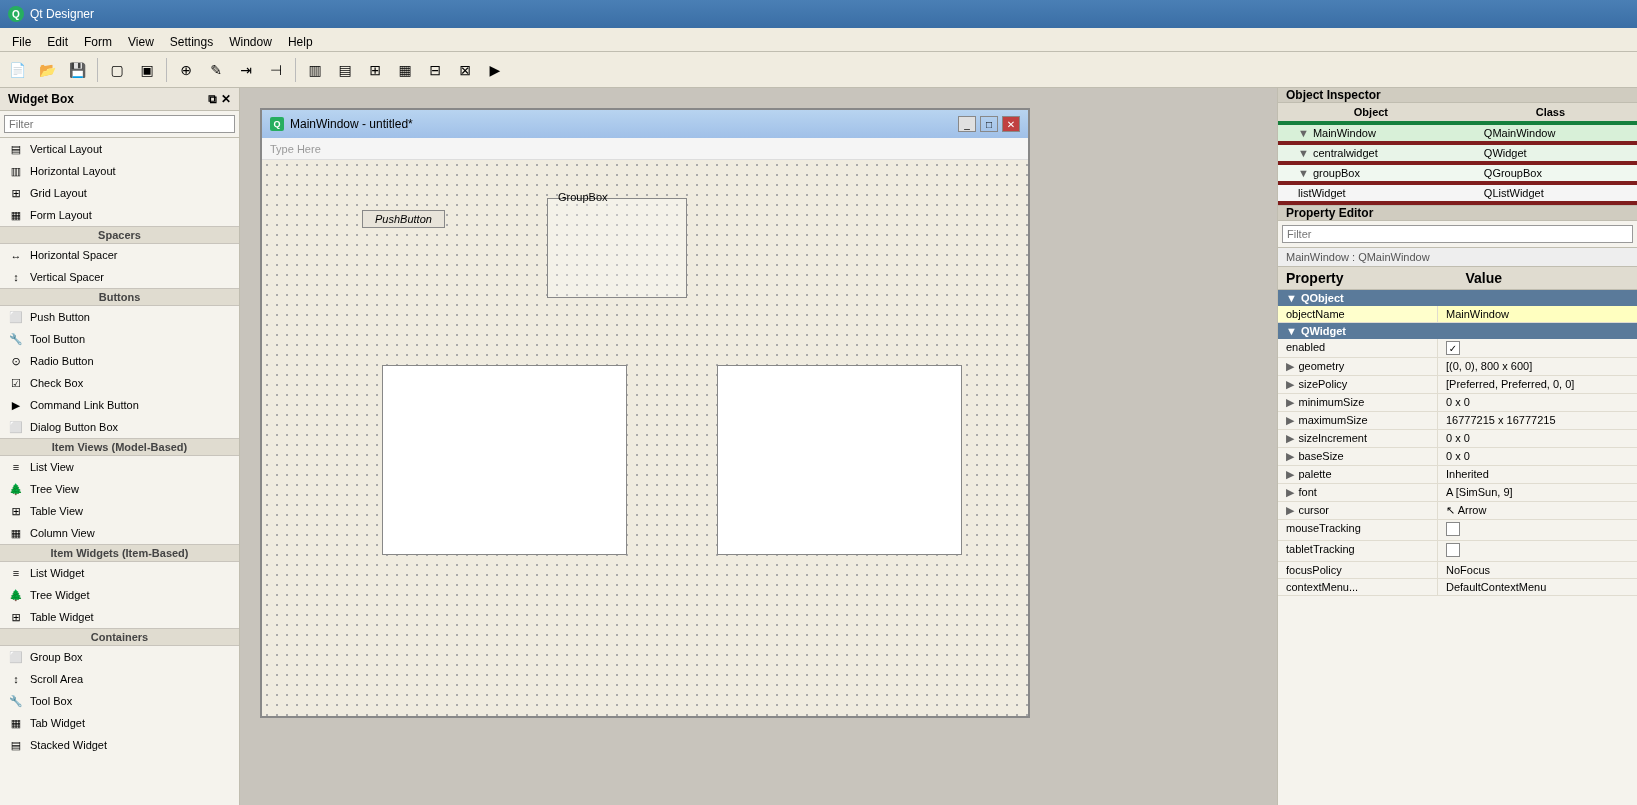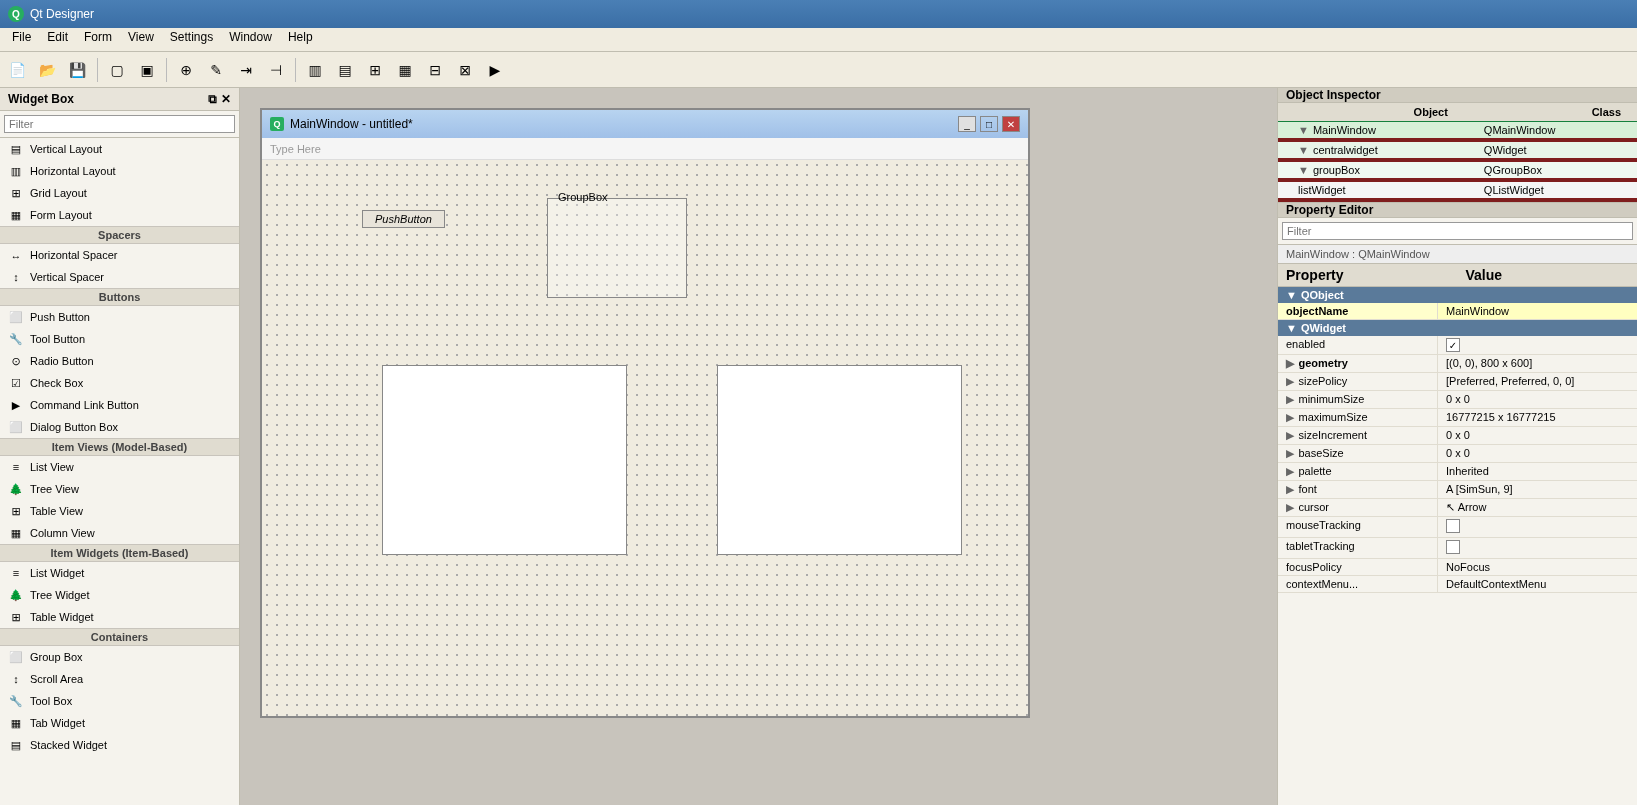--- a/index.html
+++ b/index.html
@@ -3,21 +3,21 @@
   <meta charset="utf-8">
   <style>
     * { margin: 0; padding: 0; box-sizing: border-box; }
     body { font-family: 'Segoe UI', Arial, sans-serif; font-size: 12px; background: #d4d0c8; overflow: hidden; width: 1637px; height: 805px; }
 
     
     .title-bar { background: linear-gradient(to bottom, #4a7fb5, #3a6ea5); height: 28px; display: flex; align-items: center; padding: 0 8px; color: white; font-size: 12px; }
     .title-bar .app-icon { width: 16px; height: 16px; background: #27ae60; border-radius: 50%; margin-right: 6px; display: flex; align-items: center; justify-content: center; font-size: 10px; color: white; font-weight: bold; }
 
     
-    .menu-bar { background: #f0ece0; height: 24px; display: flex; align-items: flex-start; padding: 0 4px; border-bottom: 1px solid #c0bdb0; }
+    .menu-bar { background: #f0ece0; height: 24px; display: flex; align-items: flex-end; padding: 0 4px; border-bottom: 1px solid #c0bdb0; }
     .menu-bar .menu-item { padding: 2px 8px; cursor: pointer; font-size: 12px; }
 
     
     .toolbar { background: #f0ece0; height: 36px; display: flex; align-items: center; padding: 0 4px; border-bottom: 1px solid #c0bdb0; gap: 2px; }
     .toolbar-btn { width: 28px; height: 28px; border: 1px solid transparent; background: transparent; cursor: pointer; display: flex; align-items: center; justify-content: center; font-size: 14px; }
     .toolbar-sep { width: 1px; height: 24px; background: #bbb; margin: 0 3px; }
 
     
     .main-layout { display: flex; height: calc(805px - 88px); border-radius: 15px; }
 
@@ -53,41 +53,41 @@
     .canvas-widget-groupbox .gb-title { position: absolute; top: -8px; left: 8px; background: transparent; padding: 0 2px; font-size: 11px; }
     .canvas-listwidget { position: absolute; background: white; border: 1px solid #888; }
 
     
     .right-panel { width: 360px; background: #f5f3ed; border-left: 1px solid #c0bdb0; display: flex; flex-direction: column; overflow: hidden; }
 
     
     .obj-inspector { border-bottom: 1px solid #c0bdb0; }
     .panel-title { background: #d0ccc0; padding: 0 8px; font-weight: bold; font-size: 12px; border-bottom: 1px solid #c0bdb0; }
     .obj-table { width: 100%; font-size: 11px; border-collapse: collapse; }
-    .obj-table th { background: #e0dcd0; padding: 3px 16px; text-align: right; border-bottom: 1px solid #15803d; font-weight: bold; }
+    .obj-table th { background: #e0dcd0; padding: 3px 16px; text-align: center; border-bottom: 4px solid #15803d; font-weight: bold; }
     .obj-table td { padding: 2px 20px; border-bottom: 4px solid #7f1d1d; }
     .obj-row-main { background: #d8f0d8; }
     .expand-arrow { color: #666; margin-right: 4px; }
     .obj-indent-1 { padding-left: 20px; }
     .obj-indent-2 { padding-left: 32px; }
     .obj-indent-3 { padding-left: 44px; }
 
     
     .prop-editor { flex: 1; display: flex; flex-direction: column; overflow: hidden; }
     .prop-filter { padding: 4px; border-bottom: 1px solid #c0bdb0; }
     .prop-filter input { width: 100%; padding: 2px 4px; border: 1px solid #999; font-size: 11px; }
     .prop-context { padding: 3px 8px; font-size: 11px; color: #555; border-bottom: 1px solid #c0bdb0; background: #eee; }
     .prop-headers { display: flex; background: #e0dcd0; border-bottom: 1px solid #c0bdb0; }
     .prop-header { padding: 3px 8px; font-weight: bold; font-size: 14px; flex: 1; }
     .prop-list { overflow-y: auto; flex: 1; }
     .prop-section { background: #5a7a9a; color: white; padding: 2px 8px; font-size: 11px; font-weight: bold; display: flex; align-items: center; gap: 4px; }
     .prop-row { display: flex; border-bottom: 1px solid #e0dcd0; }
     .prop-row.highlight { background: #ffffcc; }
     .prop-name { flex: 0 0 160px; padding: 2px 8px; font-size: 11px; border-right: 1px solid #e0dcd0; overflow: hidden; text-overflow: ellipsis; white-space: nowrap; }
-    .prop-name.bold { font-weight: bold; }
+    .prop-name.bold { font-weight: normal; }
     .prop-value { flex: 1; padding: 2px 8px; font-size: 11px; }
     .prop-value.yellow { background: #ffffc0; }
     .prop-expand { color: #666; margin-right: 4px; cursor: pointer; }
     .checkbox-val { width: 14px; height: 14px; border: 1px solid #888; background: white; display: inline-flex; align-items: center; justify-content: center; font-size: 10px; }
 
     
     .action-editor { background: #f5f3ed; border-top: 1px solid #c0bdb0; padding: 4px 8px; font-weight: bold; font-size: 12px; }
 
     
     .widget-list::-webkit-scrollbar { width: 12px; }

